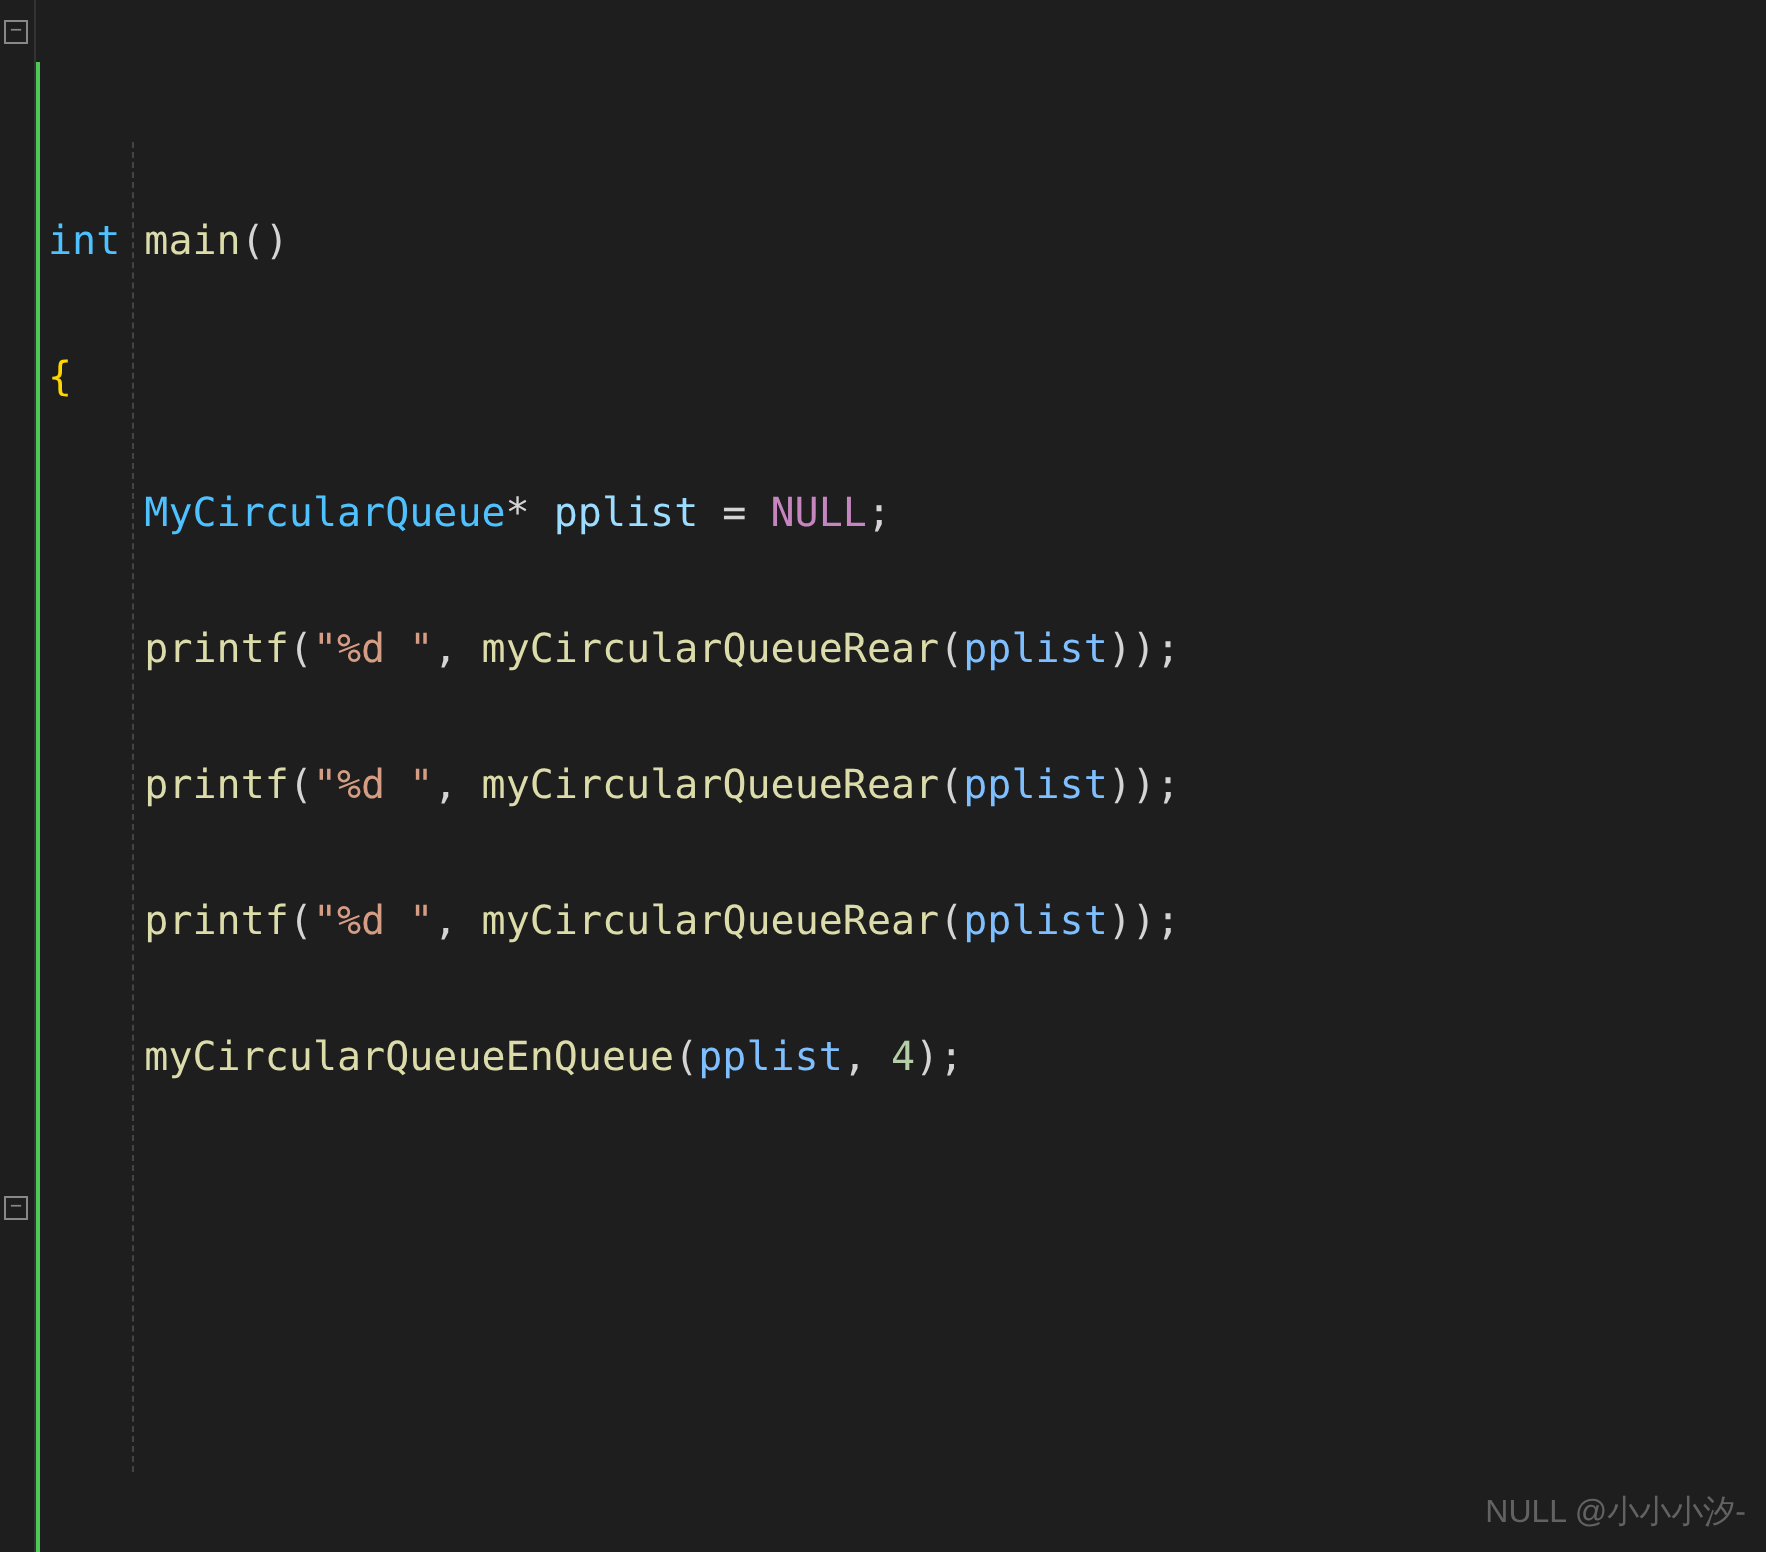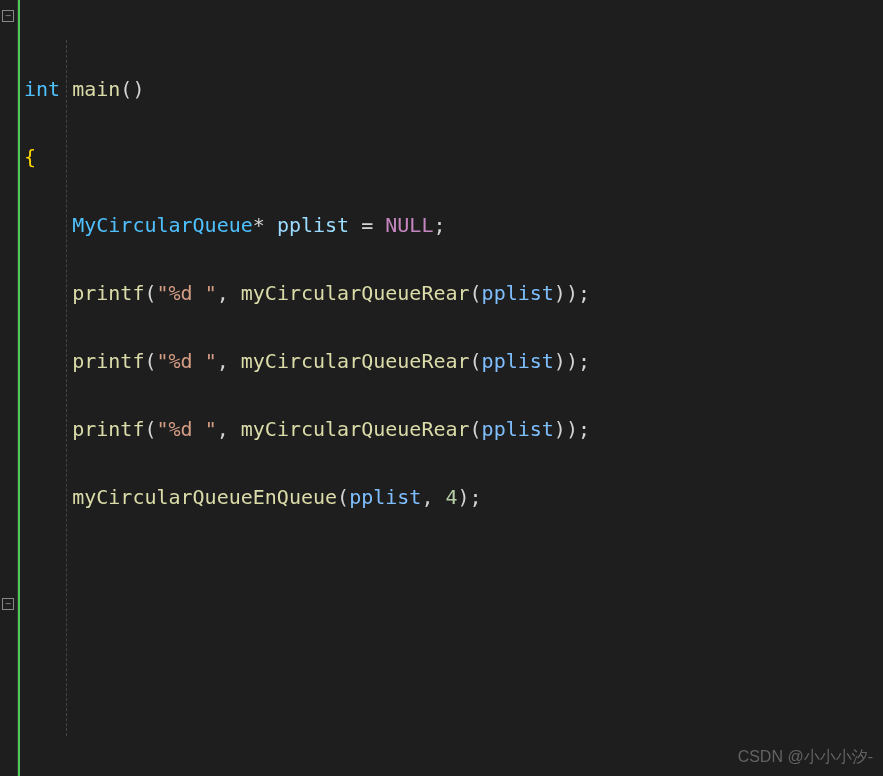--- a/index.html
+++ b/index.html
@@ -39,20 +39,21 @@
     cursor: pointer;
   }
   .fold-box.top { top: 10px; }
   .fold-box.mid { top: 598px; }
   .code-area {
     flex: 1;
     padding: 4px 0 4px 4px;
     white-space: pre;
     position: relative;
     border-left: 2px solid #4ec957;
+    margin-top: 31px;
   }
   .code-line {
     padding-left: 0px;
   }
   .guide {
     position: absolute;
     left: 46px;
     top: 40px;
     bottom: 40px;
     border-left: 1px dashed #444;
@@ -100,13 +101,13 @@
 
 
 
 
 
 
 
   </div>
 </div>
 
-<div class="watermark">CSDN @小小小汐-</div>
+<div class="watermark">NULL @小小小汐-</div>
 
 </body></html>

